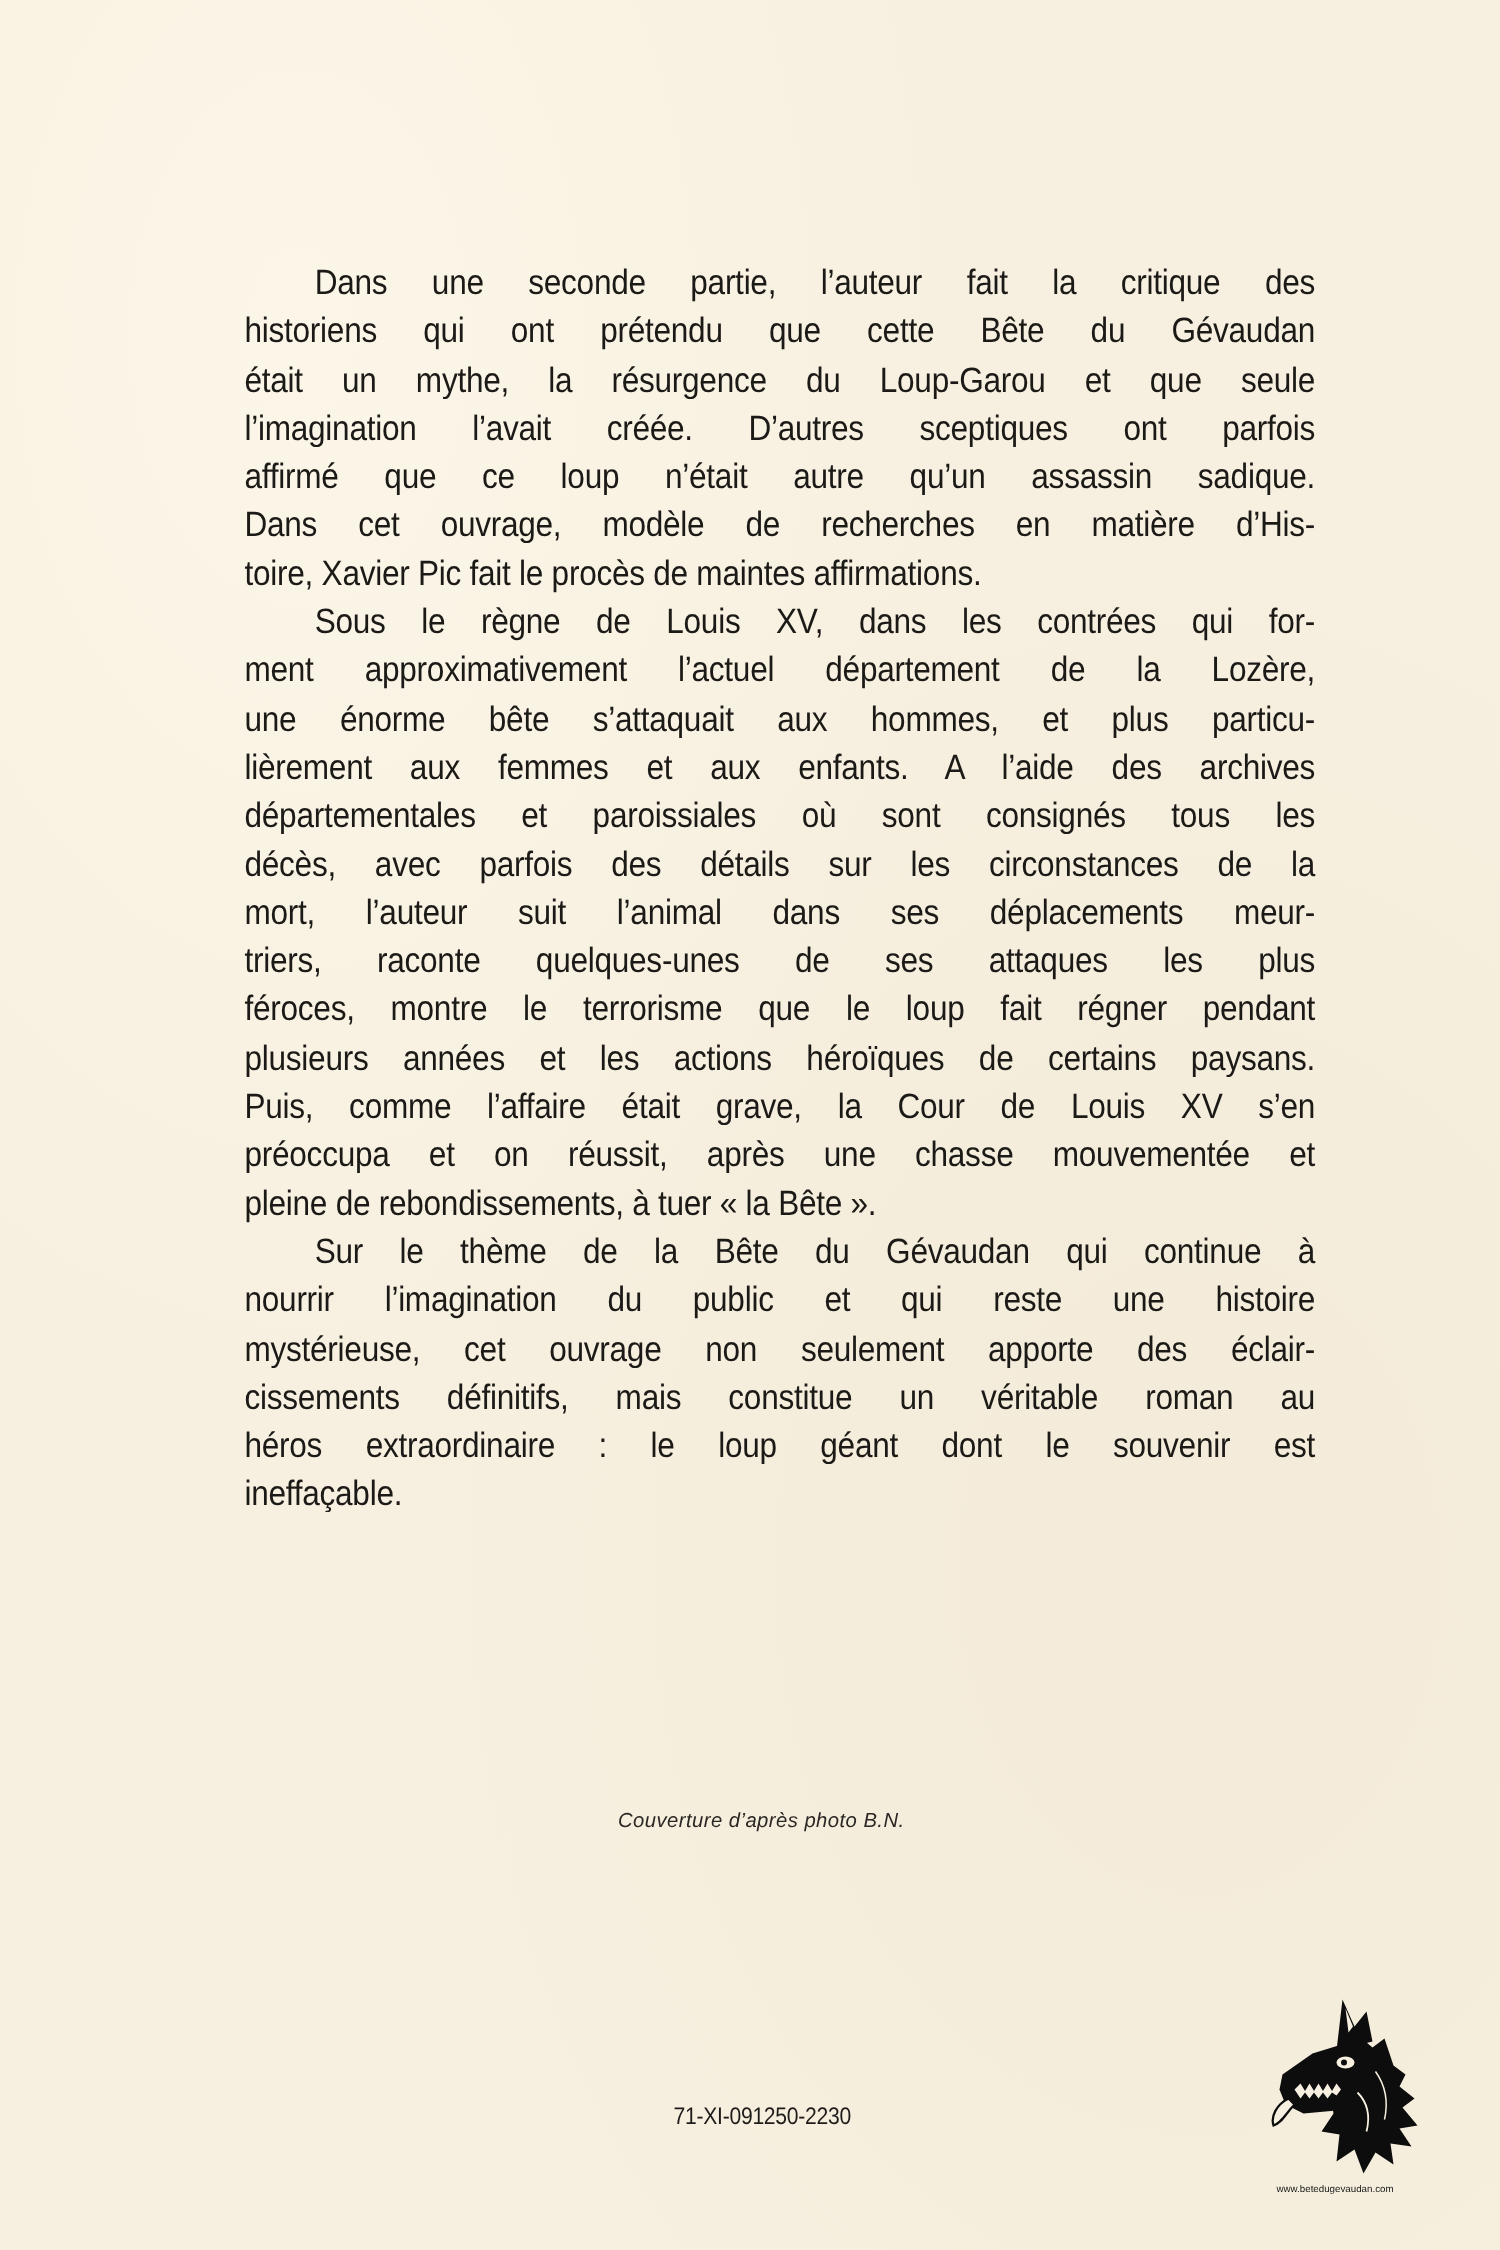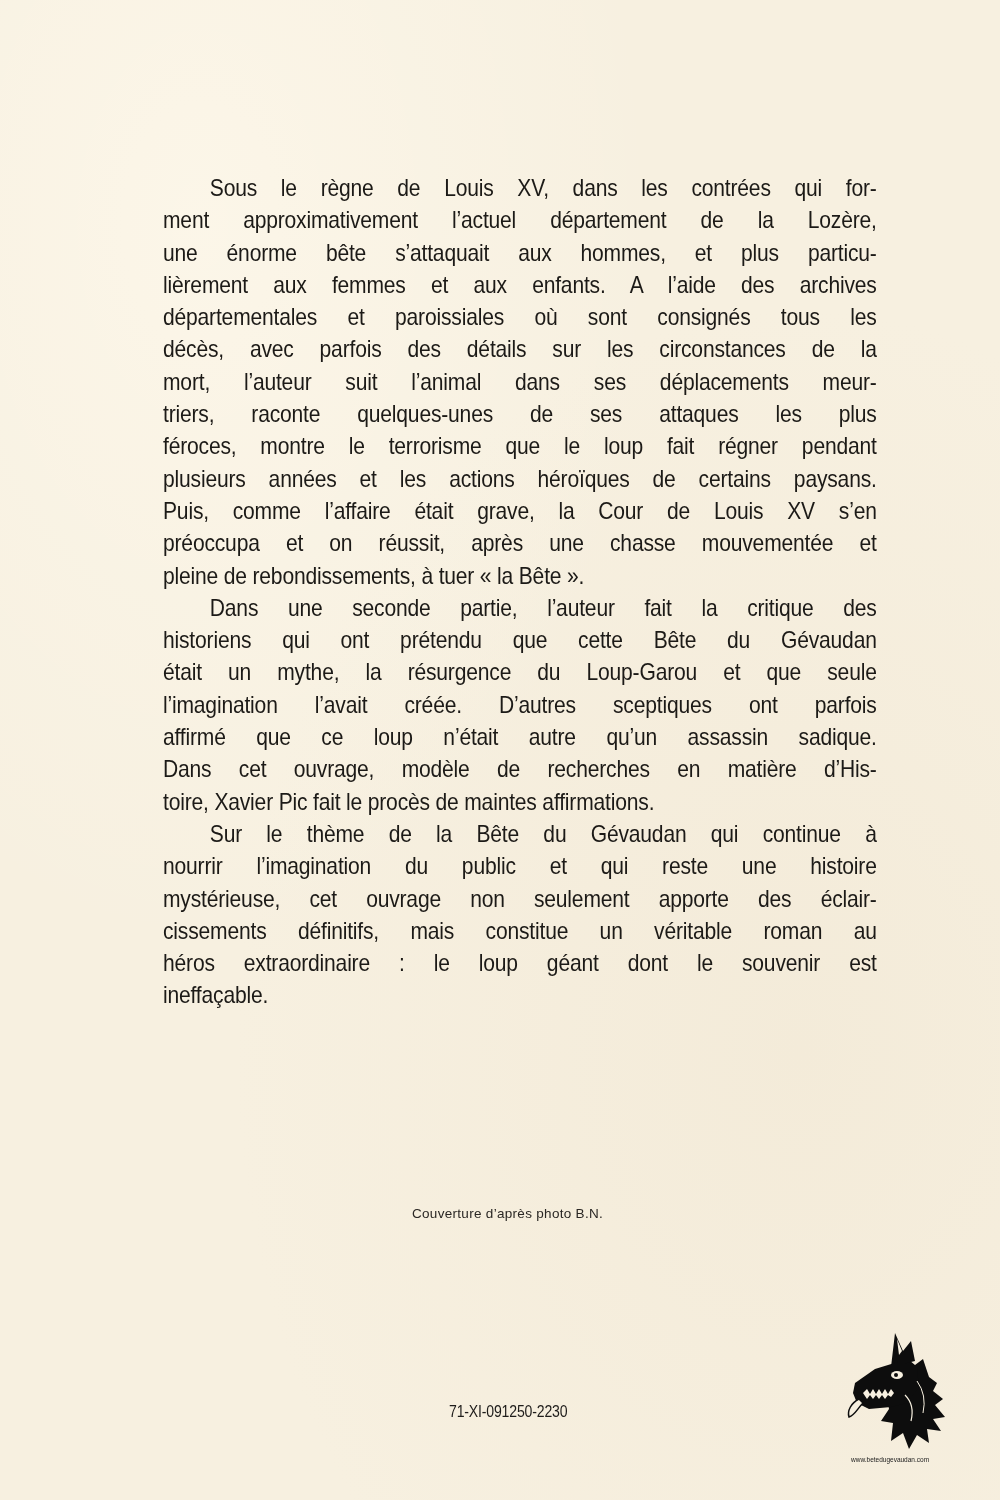--- a/index.html
+++ b/index.html
@@ -46,20 +46,21 @@
       text-indent: 52px;
     }
     .line.last {
       text-align-last: left;
     }
     .credit {
       position: absolute;
       left: 412px;
       top: 1206px;
       font-size: 13.5px;
+      font-style: italic;
       color: #2a2724;
       letter-spacing: 0.3px;
       white-space: nowrap;
     }
     .code {
       position: absolute;
       left: 449px;
       top: 1403px;
       font-size: 16px;
       color: #1e1c1a;
@@ -86,43 +87,43 @@
     }
   </style>
 </head>
 <body>
 
 <div class="page">
 
   <div class="blurb">
 
     <div>
+      <span class="line indent">Dans une seconde partie, l’auteur fait la critique des</span>
+      <span class="line">historiens qui ont prétendu que cette Bête du Gévaudan</span>
+      <span class="line">était un mythe, la résurgence du Loup-Garou et que seule</span>
+      <span class="line">l’imagination l’avait créée. D’autres sceptiques ont parfois</span>
+      <span class="line">affirmé que ce loup n’était autre qu’un assassin sadique.</span>
+      <span class="line">Dans cet ouvrage, modèle de recherches en matière d’His-</span>
+      <span class="line last">toire, Xavier Pic fait le procès de maintes affirmations.</span>
+    </div>
+
+    <div>
       <span class="line indent">Sous le règne de Louis XV, dans les contrées qui for-</span>
       <span class="line">ment approximativement l’actuel département de la Lozère,</span>
       <span class="line">une énorme bête s’attaquait aux hommes, et plus particu-</span>
       <span class="line">lièrement aux femmes et aux enfants. A l’aide des archives</span>
       <span class="line">départementales et paroissiales où sont consignés tous les</span>
       <span class="line">décès, avec parfois des détails sur les circonstances de la</span>
       <span class="line">mort, l’auteur suit l’animal dans ses déplacements meur-</span>
       <span class="line">triers, raconte quelques-unes de ses attaques les plus</span>
       <span class="line">féroces, montre le terrorisme que le loup fait régner pendant</span>
       <span class="line">plusieurs années et les actions héroïques de certains paysans.</span>
       <span class="line">Puis, comme l’affaire était grave, la Cour de Louis XV s’en</span>
       <span class="line">préoccupa et on réussit, après une chasse mouvementée et</span>
       <span class="line last">pleine de rebondissements, à tuer « la Bête ».</span>
-    </div>
-
-    <div>
-      <span class="line indent">Dans une seconde partie, l’auteur fait la critique des</span>
-      <span class="line">historiens qui ont prétendu que cette Bête du Gévaudan</span>
-      <span class="line">était un mythe, la résurgence du Loup-Garou et que seule</span>
-      <span class="line">l’imagination l’avait créée. D’autres sceptiques ont parfois</span>
-      <span class="line">affirmé que ce loup n’était autre qu’un assassin sadique.</span>
-      <span class="line">Dans cet ouvrage, modèle de recherches en matière d’His-</span>
-      <span class="line last">toire, Xavier Pic fait le procès de maintes affirmations.</span>
     </div>
 
     <div>
       <span class="line indent">Sur le thème de la Bête du Gévaudan qui continue à</span>
       <span class="line">nourrir l’imagination du public et qui reste une histoire</span>
       <span class="line">mystérieuse, cet ouvrage non seulement apporte des éclair-</span>
       <span class="line">cissements définitifs, mais constitue un véritable roman au</span>
       <span class="line">héros extraordinaire : le loup géant dont le souvenir est</span>
       <span class="line last">ineffaçable.</span>
     </div>

